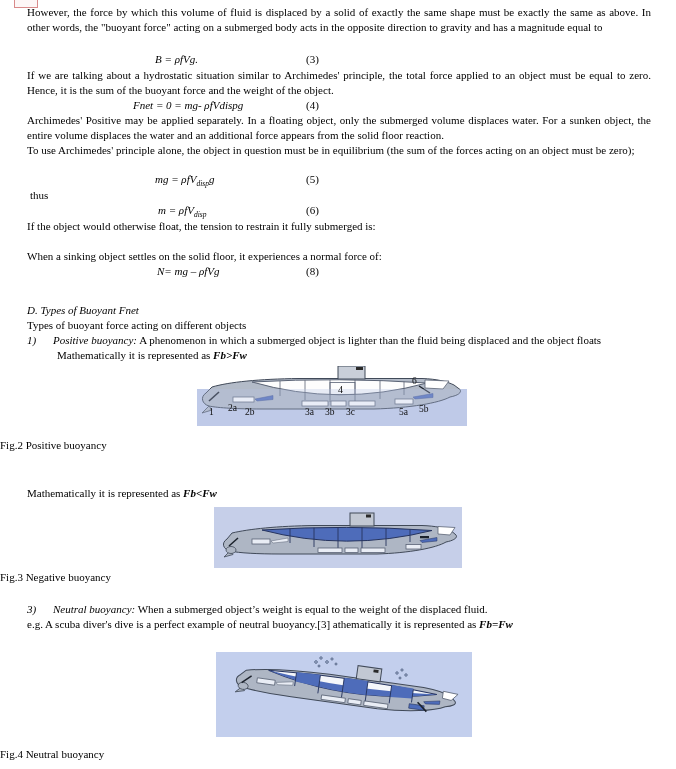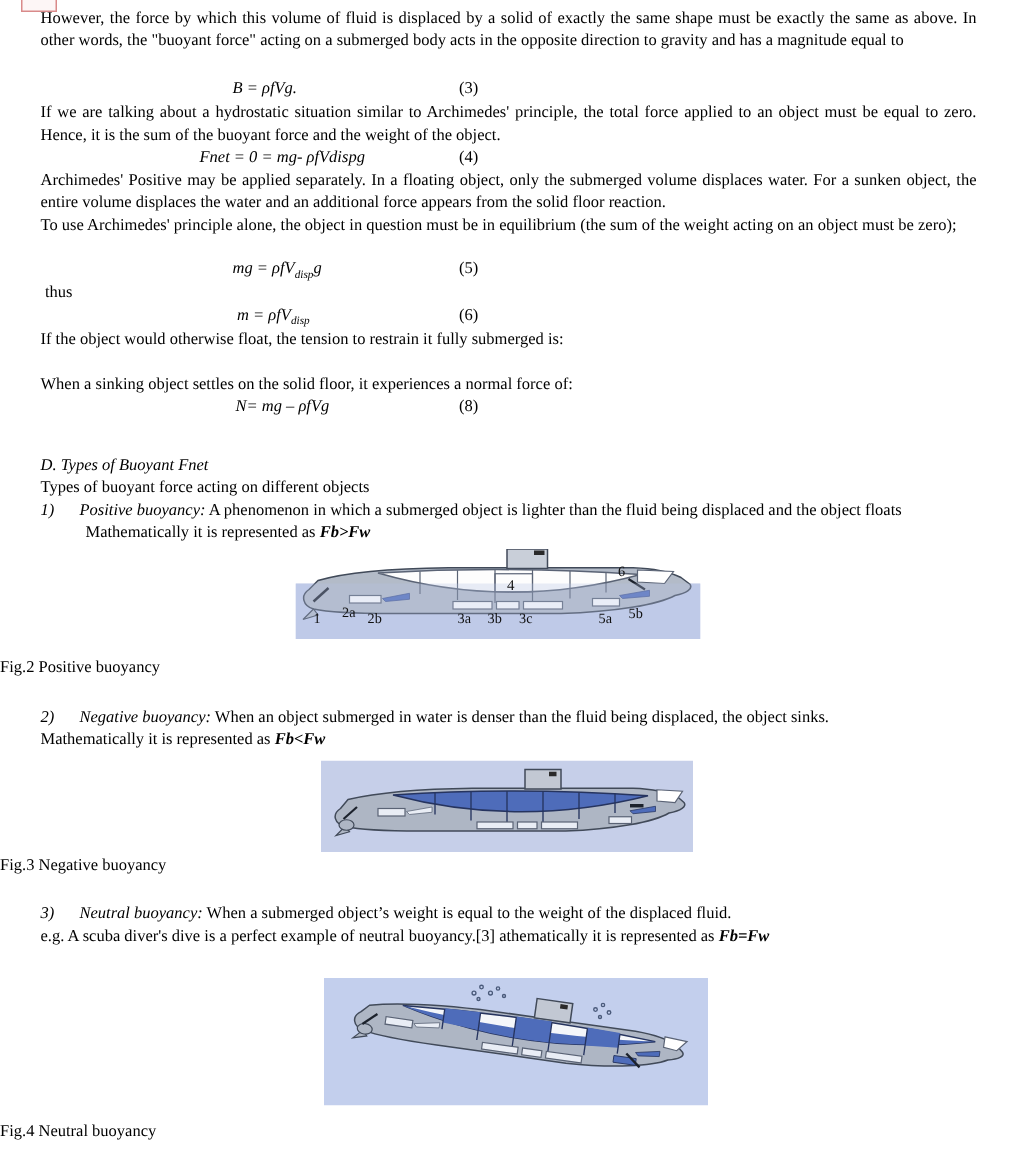--- a/index.html
+++ b/index.html
@@ -46,21 +46,21 @@
 
   <div class="line just" style="top:68px">If we are talking about a hydrostatic situation similar to Archimedes' principle, the total force applied to an object must be equal to zero. Hence, it is the sum of the buoyant force and the weight of the object.</div>
 
   <div class="eq" style="top:98px">
     <span class="expr" style="left:133px">Fnet = 0 = mg- ρfVdispg</span>
     <span class="num">(4)</span>
   </div>
 
   <div class="line just" style="top:113px">Archimedes' Positive may be applied separately. In a floating object, only the submerged volume displaces water. For a sunken object, the entire volume displaces the water and an additional force appears from the solid floor reaction.</div>
 
-  <div class="line just" style="top:143px">To use Archimedes' principle alone, the object in question must be in equilibrium (the sum of the weight acting on an object must be zero);</div>
+  <div class="line just" style="top:143px">To use Archimedes' principle alone, the object in question must be in equilibrium (the sum of the forces acting on an object must be zero);</div>
 
   <div class="eq" style="top:172px">
     <span class="expr"><span>mg = ρfV</span><sub>disp</sub><span>g</span></span>
     <span class="num">(5)</span>
   </div>
 
   <div class="line" style="top:188px;left:30px;width:100px">thus</div>
 
   <div class="eq" style="top:203px">
     <span class="expr" style="left:158px"><span>m = ρfV</span><sub>disp</sub></span>
@@ -126,23 +126,20 @@
       <text x="128" y="49">3b</text>
       <text x="149" y="49">3c</text>
       <text x="202" y="49">5a</text>
       <text x="222" y="46">5b</text>
       <text x="141" y="27" class="cell4">4</text>
       <text x="215" y="18">6</text>
     </svg>
   </div>
   <div class="caption" style="top:438px">Fig.2 Positive buoyancy</div>
 
-  <div class="line" style="top:471px;white-space:nowrap">
-    <span class="marker">2)</span><span class="ital">Negative buoyancy:</span><span> When an object submerged in water is denser than the fluid being displaced, the object sinks.</span>
-  </div>
   <div class="line" style="top:486px">
     <span>Mathematically it is represented as </span><span class="bi">Fb&lt;Fw</span>
   </div>
 
   <div class="fig" style="left:214px;top:507px">
     <svg width="248" height="61" viewBox="0 0 248 61">
       <rect x="0" y="0" width="248" height="61" fill="#c6cfe9"></rect>
 
       <path d="M16 44 C9 42,7 36,13 32 L18 26 C35 22,63 19,101 18.5 L208 18.5 C222 19,231 21,238 24.5 L242 28 C244 30.5,240 33.5,232 35 C222 41,195 46,163 47 L66 47 C44 47,25 46,16 44 Z" fill="#aeb6c4" stroke="#414a59" stroke-width="1" stroke-linejoin="round"></path>
       <path d="M16 44 L10 50 L19 47.5 Z" fill="#aeb6c4" stroke="#414a59" stroke-width="0.8"></path>

